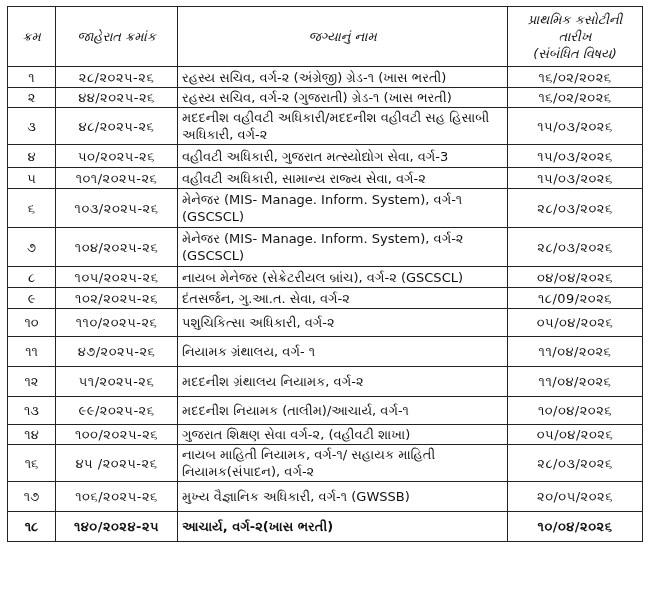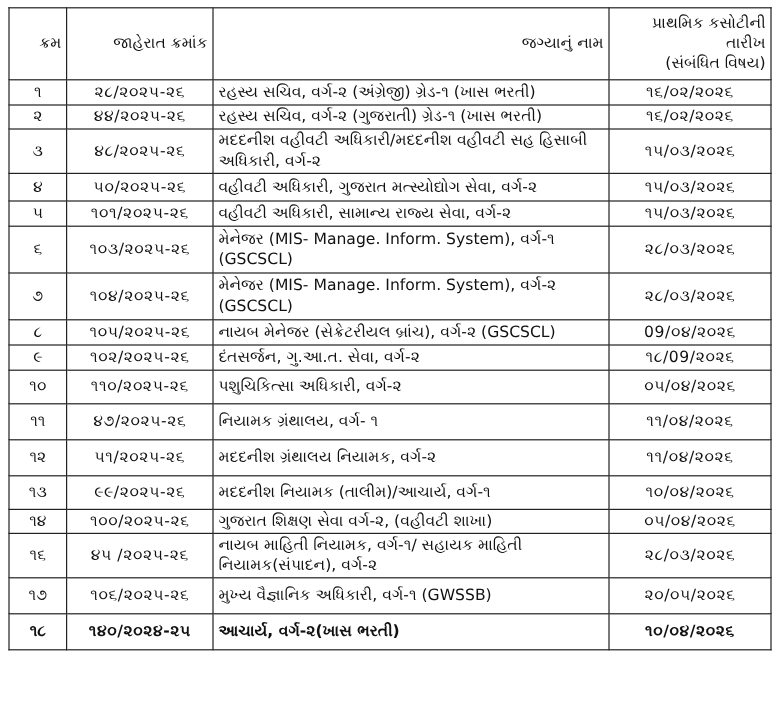--- a/index.html
+++ b/index.html
@@ -9,21 +9,21 @@
     position: absolute; left: 7px; top: 6px;
     border-collapse: collapse; table-layout: fixed;
     width: 635px;
   }
   table.recruit th, table.recruit td {
     border: 1.5px solid #222;
     font-size: 13px; line-height: 17px;
     padding: 1px 4px; vertical-align: middle;
     overflow: hidden;
   }
-  table.recruit th { font-weight: normal; text-align: right; height: 57px; }
+  table.recruit th { font-weight: normal; text-align: center; height: 57px; font-style: italic; }
   td.c-no, td.c-adv, td.c-date { text-align: center; }
   td.c-post { text-align: left; padding-left: 5px; }
   td.c-adv, td.c-date { letter-spacing: 0.5px; }
   .hdr-date { line-height: 18px; }
 </style>
 </head>
 <body>
 
 <table class="recruit">
   <colgroup>
@@ -59,21 +59,21 @@
       </tr>
       <tr style="height: 37px;">
         <td class="c-no">૩</td>
         <td class="c-adv">૪૮/૨૦૨૫-૨૬</td>
         <td class="c-post">મદદનીશ વહીવટી અધિકારી/મદદનીશ વહીવટી સહ હિસાબી અધિકારી, વર્ગ-૨</td>
         <td class="c-date">૧૫/૦૩/૨૦૨૬</td>
       </tr>
       <tr style="height: 23px;">
         <td class="c-no">૪</td>
         <td class="c-adv">૫૦/૨૦૨૫-૨૬</td>
-        <td class="c-post">વહીવટી અધિકારી, ગુજરાત મત્સ્યોદ્યોગ સેવા, વર્ગ-૨</td>
+        <td class="c-post">વહીવટી અધિકારી, ગુજરાત મત્સ્યોદ્યોગ સેવા, વર્ગ-3</td>
         <td class="c-date">૧૫/૦૩/૨૦૨૬</td>
       </tr>
       <tr style="height: 21px;">
         <td class="c-no">૫</td>
         <td class="c-adv">૧૦૧/૨૦૨૫-૨૬</td>
         <td class="c-post">વહીવટી અધિકારી, સામાન્ય રાજ્ય સેવા, વર્ગ-૨</td>
         <td class="c-date">૧૫/૦૩/૨૦૨૬</td>
       </tr>
       <tr style="height: 39px;">
         <td class="c-no">૬</td>
@@ -84,21 +84,21 @@
       <tr style="height: 39px;">
         <td class="c-no">૭</td>
         <td class="c-adv">૧૦૪/૨૦૨૫-૨૬</td>
         <td class="c-post">મેનેજર (MIS- Manage. Inform. System), વર્ગ-૨ (GSCSCL)</td>
         <td class="c-date">૨૮/૦૩/૨૦૨૬</td>
       </tr>
       <tr style="height: 21px;">
         <td class="c-no">૮</td>
         <td class="c-adv">૧૦૫/૨૦૨૫-૨૬</td>
         <td class="c-post">નાયબ મેનેજર (સેક્રેટરીયલ બ્રાંચ), વર્ગ-૨ (GSCSCL)</td>
-        <td class="c-date">09/૦૪/૨૦૨૬</td>
+        <td class="c-date">૦૪/૦૪/૨૦૨૬</td>
       </tr>
       <tr style="height: 21px;">
         <td class="c-no">૯</td>
         <td class="c-adv">૧૦૨/૨૦૨૫-૨૬</td>
         <td class="c-post">દંતસર્જન, ગુ.આ.ત. સેવા, વર્ગ-૨</td>
         <td class="c-date">૧૮/09/૨૦૨૬</td>
       </tr>
       <tr style="height: 28px;">
         <td class="c-no">૧૦</td>
         <td class="c-adv">૧૧૦/૨૦૨૫-૨૬</td>

